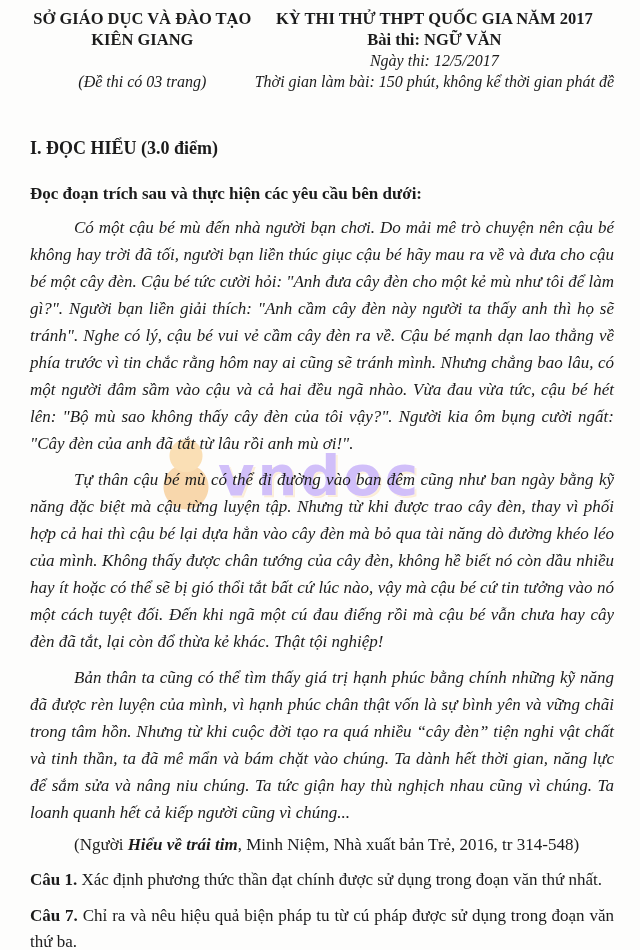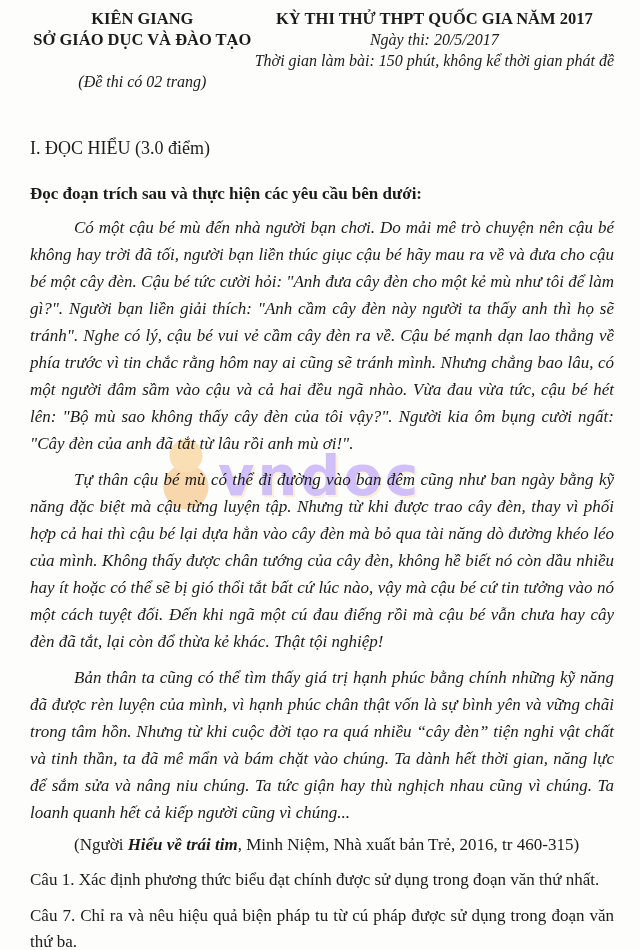--- a/index.html
+++ b/index.html
@@ -17,21 +17,21 @@
   
   .header { display: flex; position: relative; z-index: 1; }
   .header-left { width: 225px; text-align: center; }
   .header-right { flex: 1; text-align: center; }
   .h-bold { font-weight: bold; font-size: 16.5px; line-height: 21px; white-space: nowrap; }
   .h-italic { font-style: italic; font-size: 16px; line-height: 21px; white-space: nowrap; }
   .left-note { margin-top: 21px; }
   
   .section-heading {
     margin: 44px 0 0 0;
-    font-weight: normal;
+    font-weight: bold;
     font-size: 18px;
     line-height: 24px;
     position: relative; z-index: 1;
   }
   .instruction {
     margin: 22px 0 0 0;
     font-weight: bold;
     font-size: 17px;
     line-height: 24px;
     position: relative; z-index: 1;
@@ -55,21 +55,21 @@
   }
   .source .bi { font-weight: bold; font-style: italic; text-align: center; }
   
   .question {
     margin: 9px 0 0 0;
     font-size: 17px;
     line-height: 26.5px;
     text-align: justify;
     position: relative; z-index: 1;
   }
-  .question .qlabel { font-weight: normal; }
+  .question .qlabel { font-weight: bold; }
   .question em { font-style: italic; }
   
   .watermark {
     position: absolute;
     left: 160px;
     top: 438px;
     z-index: 0;
     display: flex;
     align-items: center;
     opacity: 0.38;
@@ -98,37 +98,38 @@
 
 <div class="page">
 
   <div class="watermark">
     <span class="wm-mascot"></span>
     <span class="wm-text">vndoc</span>
   </div>
 
   <div class="header">
     <div class="header-left">
+      <div class="h-bold">SỞ GIÁO DỤC VÀ ĐÀO TẠO</div>
       <div class="h-bold">KIÊN GIANG</div>
-      <div class="h-bold">SỞ GIÁO DỤC VÀ ĐÀO TẠO</div>
-      <div class="h-italic left-note">(Đề thi có 02 trang)</div>
+      <div class="h-italic left-note">(Đề thi có 03 trang)</div>
     </div>
     <div class="header-right">
       <div class="h-bold">KỲ THI THỬ THPT QUỐC GIA NĂM 2017</div>
-      <div class="h-italic">Ngày thi: 20/5/2017</div>
+      <div class="h-bold">Bài thi: NGỮ VĂN</div>
+      <div class="h-italic">Ngày thi: 12/5/2017</div>
       <div class="h-italic">Thời gian làm bài: 150 phút, không kể thời gian phát đề</div>
     </div>
   </div>
 
   <div class="section-heading">I. ĐỌC HIỂU (3.0 điểm)</div>
   <div class="instruction">Đọc đoạn trích sau và thực hiện các yêu cầu bên dưới:</div>
 
   <p class="passage">Có một cậu bé mù đến nhà người bạn chơi. Do mải mê trò chuyện nên cậu bé không hay trời đã tối, người bạn liền thúc giục cậu bé hãy mau ra về và đưa cho cậu bé một cây đèn. Cậu bé tức cười hỏi: "Anh đưa cây đèn cho một kẻ mù như tôi để làm gì?". Người bạn liền giải thích: "Anh cầm cây đèn này người ta thấy anh thì họ sẽ tránh". Nghe có lý, cậu bé vui vẻ cầm cây đèn ra về. Cậu bé mạnh dạn lao thẳng về phía trước vì tin chắc rằng hôm nay ai cũng sẽ tránh mình. Nhưng chẳng bao lâu, có một người đâm sầm vào cậu và cả hai đều ngã nhào. Vừa đau vừa tức, cậu bé hét lên: "Bộ mù sao không thấy cây đèn của tôi vậy?". Người kia ôm bụng cười ngất: "Cây đèn của anh đã tắt từ lâu rồi anh mù ơi!".</p>
   <p class="passage">Tự thân cậu bé mù có thể đi đường vào ban đêm cũng như ban ngày bằng kỹ năng đặc biệt mà cậu từng luyện tập. Nhưng từ khi được trao cây đèn, thay vì phối hợp cả hai thì cậu bé lại dựa hẳn vào cây đèn mà bỏ qua tài năng dò đường khéo léo của mình. Không thấy được chân tướng của cây đèn, không hề biết nó còn dầu nhiều hay ít hoặc có thể sẽ bị gió thổi tắt bất cứ lúc nào, vậy mà cậu bé cứ tin tưởng vào nó một cách tuyệt đối. Đến khi ngã một cú đau điếng rồi mà cậu bé vẫn chưa hay cây đèn đã tắt, lại còn đổ thừa kẻ khác. Thật tội nghiệp!</p>
   <p class="passage">Bản thân ta cũng có thể tìm thấy giá trị hạnh phúc bằng chính những kỹ năng đã được rèn luyện của mình, vì hạnh phúc chân thật vốn là sự bình yên và vững chãi trong tâm hồn. Nhưng từ khi cuộc đời tạo ra quá nhiều “cây đèn” tiện nghi vật chất và tinh thần, ta đã mê mẩn và bám chặt vào chúng. Ta dành hết thời gian, năng lực để sắm sửa và nâng niu chúng. Ta tức giận hay thù nghịch nhau cũng vì chúng. Ta loanh quanh hết cả kiếp người cũng vì chúng...</p>
 
-  <p class="source"><span>(Người </span><span class="bi">Hiểu về trái tim</span><span>, Minh Niệm, Nhà xuất bản Trẻ, 2016, tr 460-315)</span></p>
+  <p class="source"><span>(Người </span><span class="bi">Hiểu về trái tim</span><span>, Minh Niệm, Nhà xuất bản Trẻ, 2016, tr 314-548)</span></p>
 
-  <p class="question"><strong class="qlabel">Câu 1.</strong><span> Xác định phương thức biểu đạt chính được sử dụng trong đoạn văn thứ nhất.</span><em></em><span></span></p>
+  <p class="question"><strong class="qlabel">Câu 1.</strong><span> Xác định phương thức thần đạt chính được sử dụng trong đoạn văn thứ nhất.</span><em></em><span></span></p>
 
   <p class="question"><strong class="qlabel">Câu 7.</strong><span> Chỉ ra và nêu hiệu quả biện pháp tu từ cú pháp được sử dụng trong đoạn văn thứ ba.</span><em></em><span></span></p>
 
 </div>
 
 </body></html>

